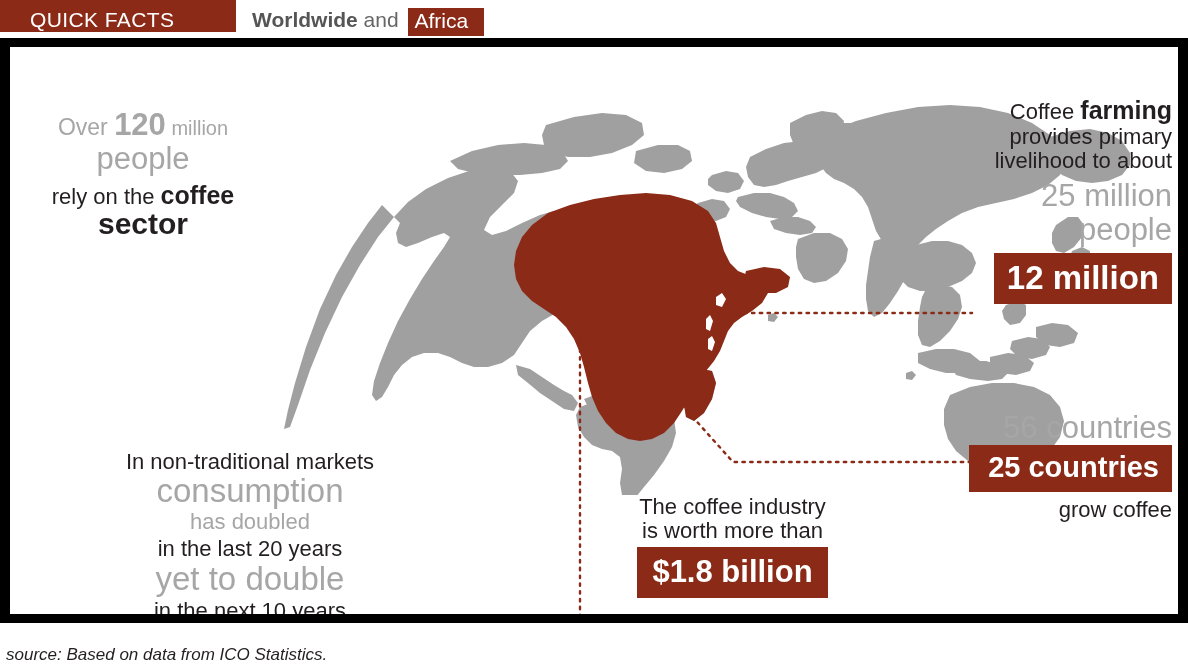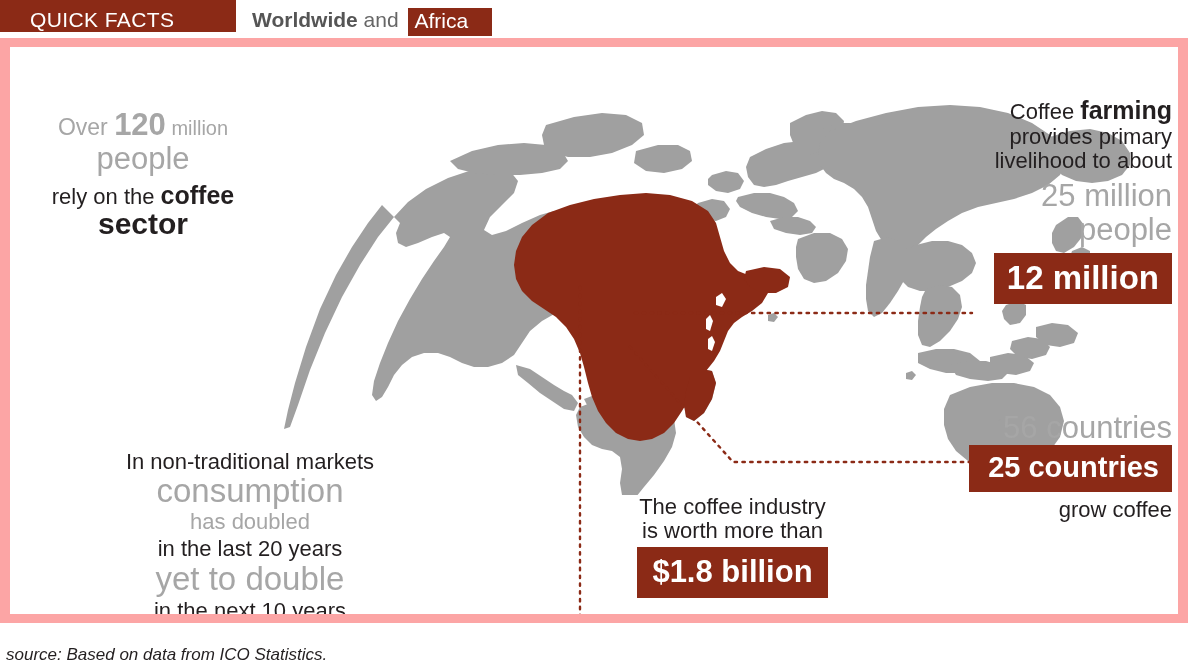--- a/index.html
+++ b/index.html
@@ -56,33 +56,33 @@
     color: #555555;
   }
   #subtitle-and {
     font-weight: normal;
     color: #666666;
   }
   #subtitle-africa {
     display: inline-block;
     background: #8b2a16;
     color: #ffffff;
-    padding: 1px 24px 3px 7px;
+    padding: 1px 16px 3px 7px;
     margin-left: 3px;
     position: relative;
     top: 1px;
   }
 
   
   #frame-outer {
     position: absolute;
     left: 0; top: 38px;
     width: 1188px;
     height: 585px;
-    background: #fca5a5;
+    background: #000000;
     box-sizing: border-box;
   }
   #frame-inner {
     position: absolute;
     left: 10px; top: 9px;
     width: 1168px;
     height: 567px;
     background: #ffffff;
     overflow: hidden;
   }

